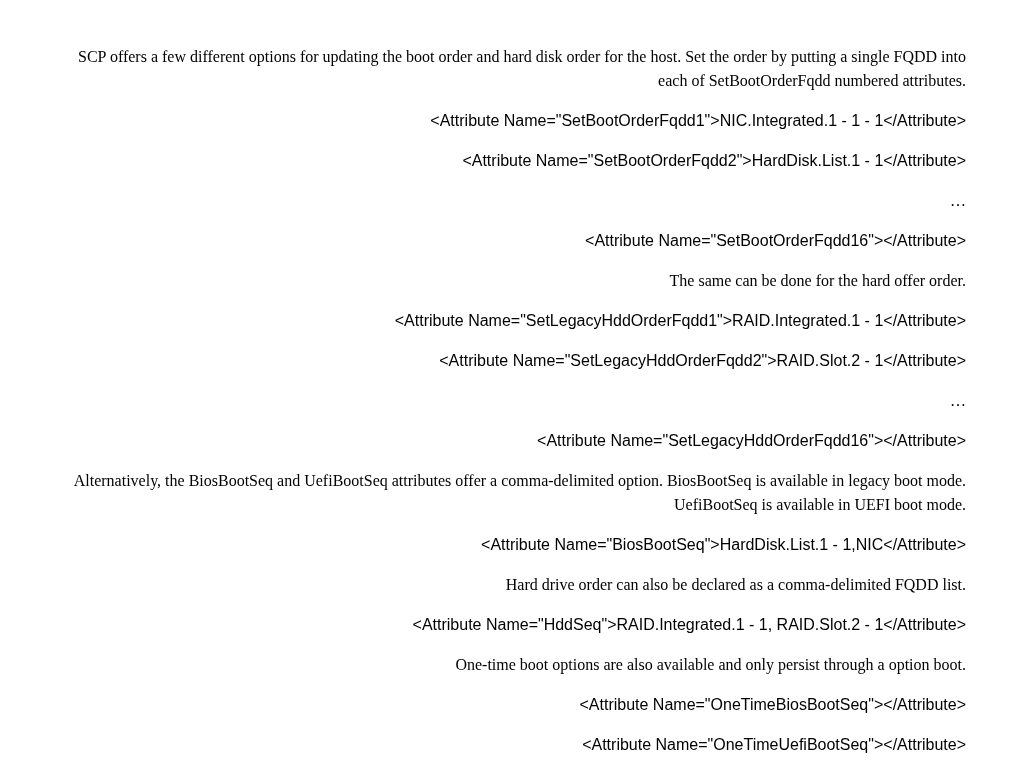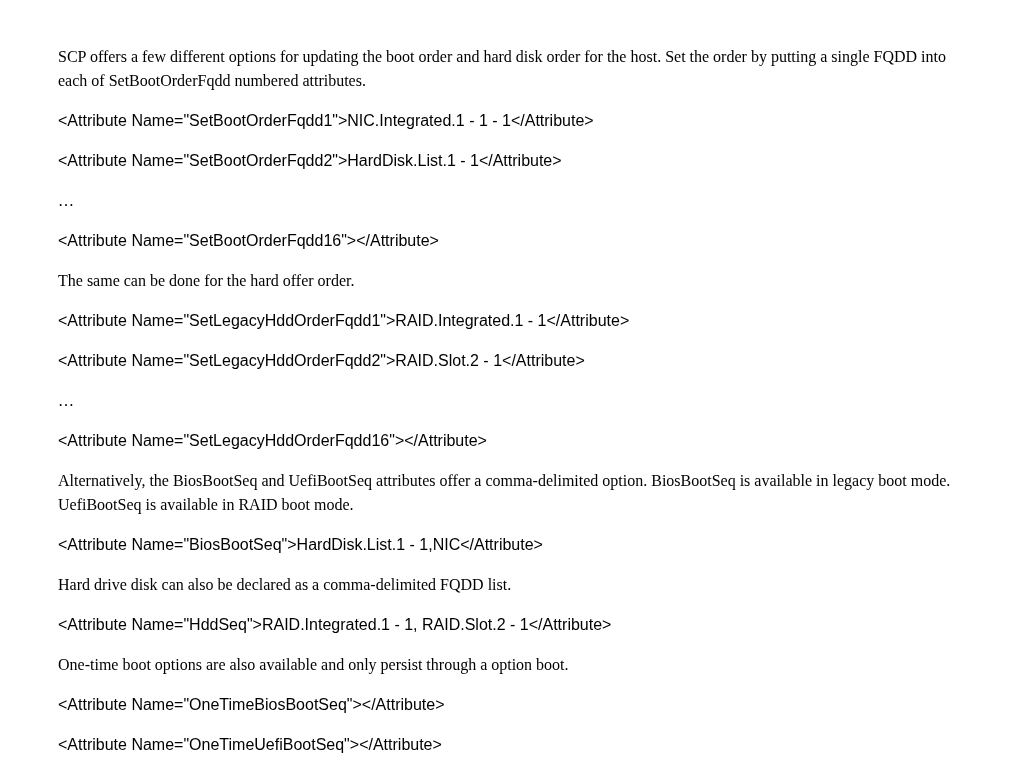--- a/index.html
+++ b/index.html
@@ -1,18 +1,19 @@
 <!DOCTYPE html>
 <html><head>
   <meta charset="utf-8">
   <style>
     * {
       margin: 0;
       padding: 0;
       box-sizing: border-box;
+      text-align: right;
     }
     body {
       font-family: Georgia, 'Times New Roman', serif;
       font-size: 16px;
       line-height: 1.5;
       color: #000;
       background: #fff;
       padding: 45px 58px;
       width: 1024px;
       height: 768px;
@@ -30,19 +31,19 @@
 <p>SCP offers a few different options for updating the boot order and hard disk order for the host. Set the order by putting a single FQDD into each of SetBootOrderFqdd numbered attributes.</p>
 <p class="code-line">&lt;Attribute Name="SetBootOrderFqdd1"&gt;NIC.Integrated.1 - 1 - 1&lt;/Attribute&gt;</p>
 <p class="code-line">&lt;Attribute Name="SetBootOrderFqdd2"&gt;HardDisk.List.1 - 1&lt;/Attribute&gt;</p>
 <p>…</p>
 <p class="code-line">&lt;Attribute Name="SetBootOrderFqdd16"&gt;&lt;/Attribute&gt;</p>
 <p>The same can be done for the hard offer order.</p>
 <p class="code-line">&lt;Attribute Name="SetLegacyHddOrderFqdd1"&gt;RAID.Integrated.1 - 1&lt;/Attribute&gt;</p>
 <p class="code-line">&lt;Attribute Name="SetLegacyHddOrderFqdd2"&gt;RAID.Slot.2 - 1&lt;/Attribute&gt;</p>
 <p>…</p>
 <p class="code-line">&lt;Attribute Name="SetLegacyHddOrderFqdd16"&gt;&lt;/Attribute&gt;</p>
-<p>Alternatively, the BiosBootSeq and UefiBootSeq attributes offer a comma-delimited option. BiosBootSeq is available in legacy boot mode. UefiBootSeq is available in RAID boot mode.</p>
+<p>Alternatively, the BiosBootSeq and UefiBootSeq attributes offer a comma-delimited option. BiosBootSeq is available in legacy boot mode. UefiBootSeq is available in UEFI boot mode.</p>
 <p class="code-line">&lt;Attribute Name="BiosBootSeq"&gt;HardDisk.List.1 - 1,NIC&lt;/Attribute&gt;</p>
-<p>Hard drive disk can also be declared as a comma-delimited FQDD list.</p>
+<p>Hard drive order can also be declared as a comma-delimited FQDD list.</p>
 <p class="code-line">&lt;Attribute Name="HddSeq"&gt;RAID.Integrated.1 - 1, RAID.Slot.2 - 1&lt;/Attribute&gt;</p>
 <p>One-time boot options are also available and only persist through a option boot.</p>
 <p class="code-line">&lt;Attribute Name="OneTimeBiosBootSeq"&gt;&lt;/Attribute&gt;</p>
 <p class="code-line">&lt;Attribute Name="OneTimeUefiBootSeq"&gt;&lt;/Attribute&gt;</p>
 
 </body></html>

